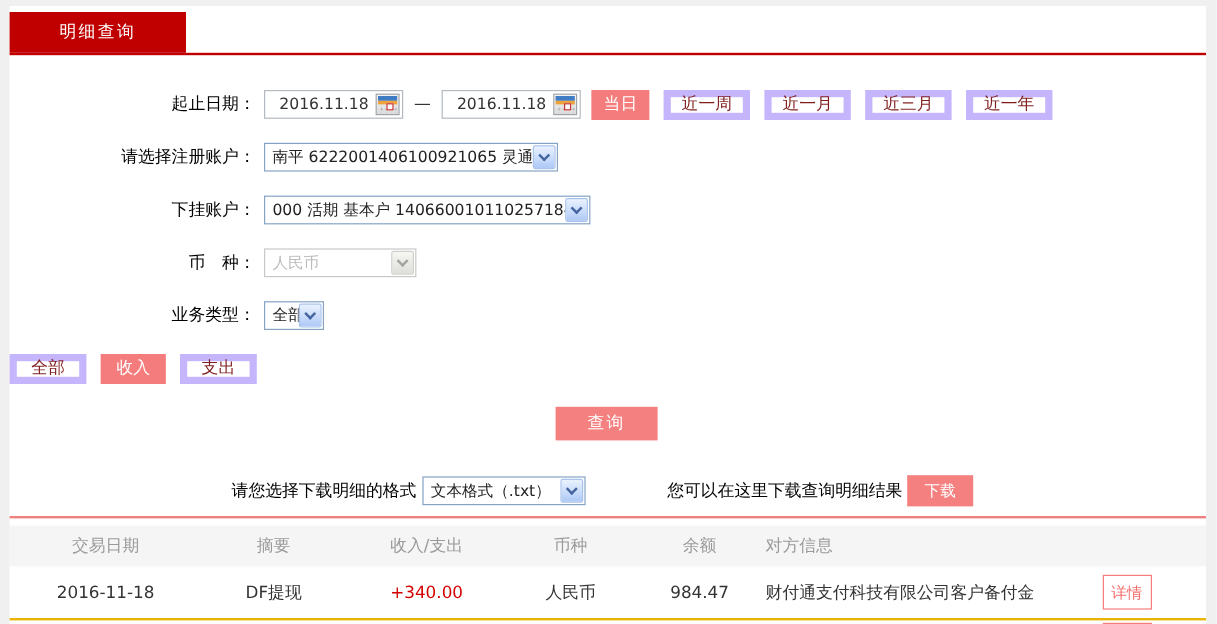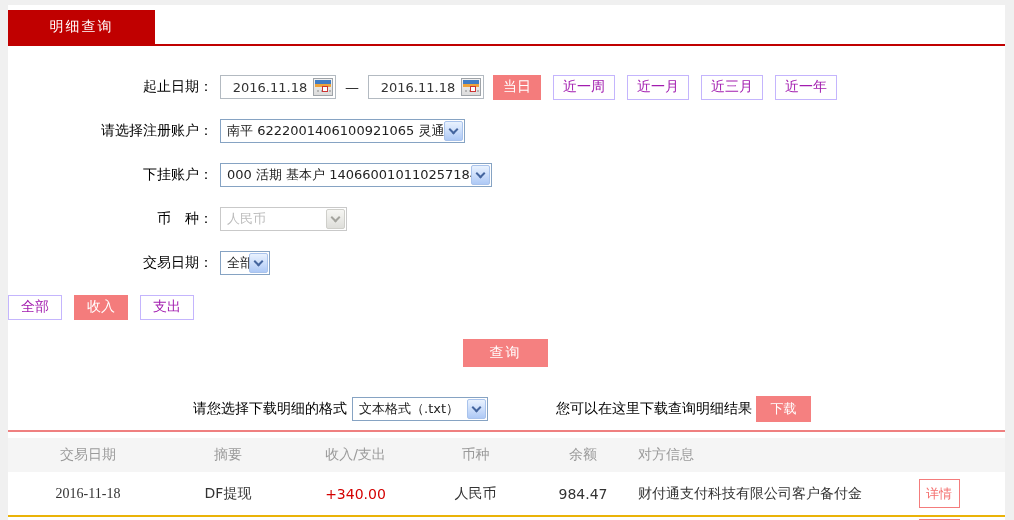--- a/index.html
+++ b/index.html
@@ -48,21 +48,21 @@
   .cal .mark {
     position:absolute; right:4px; bottom:3px; width:6px; height:6px;
     border:1px solid #cc3333; background:#fdfdfd;
   }
   
   .btn {
     font-family:Liberation Mono, monospace; font-size:14px; height:25px; cursor:pointer; flex:none;
     display:inline-flex; align-items:center; justify-content:center;
   }
   .btn.solid   { background:#f47c7c; border:1px solid #f47c7c; color:#fff; padding:0 9px; }
-  .btn.outline { background:#fff;    border:1px solid #c4b5fd; color:#a21caf; padding:0 9px; }
+  .btn.outline { background:#fff;    border:6px solid #c4b5fd; color:#7f1d1d; padding:0 9px; }
   .qr { margin-left:12px; }
   .qr-first { margin-left:9px; }
   .ff { margin-left:12px; padding:0 12px !important; }
   .ff-first { margin-left:0; }
   
   .sel {
     height:24px; flex:none; border:1px solid #86a3c3; background:#fff;
     display:flex; align-items:center; justify-content:space-between;
     padding:1px; font-size:13px; cursor:pointer;
   }
@@ -107,21 +107,21 @@
   
   .sep { border:none; border-top:2px solid #ef8080; margin-top:8px; }
   .thead {
     margin-top:6px; height:34px; background:#f5f5f5;
     display:flex; align-items:center; color:#9a9a9a; font-size:14px;
   }
   .trow {
     height:45px; display:flex; align-items:center;
     border-bottom:2px solid #eab308; font-size:14px; color:#333;
   }
-  .c1{width:160px;flex:none;text-align:center;font-family:Liberation Serif, serif;}
+  .c1{width:160px;flex:none;text-align:center;}
   .c2{width:120px;flex:none;text-align:center;}
   .c3{width:135px;flex:none;text-align:center;}
   .c4{width:105px;flex:none;text-align:center;}
   .c5{width:110px;flex:none;text-align:center;}
   .c6{width:235px;flex:none;}
   .c7{flex:1;display:flex;justify-content:center;}
   .amount { color:#d40000; }
   .detail-btn {
     width:41px; height:29px; background:#fff; border:1px solid #f47c7c;
     color:#f4706f; font-size:13px; font-family:inherit; cursor:pointer; flex:none;
@@ -186,21 +186,21 @@
 
     <div class="frow">
       <span class="flabel">币　种：</span>
       <span class="sel sel-currency disabled">
         <span class="sel-text">人民币</span>
         <span class="sel-arrow"></span>
       </span>
     </div>
 
     <div class="frow">
-      <span class="flabel">交易日期：</span>
+      <span class="flabel">业务类型：</span>
       <span class="sel sel-business">
         <span class="sel-text">全部</span>
         <span class="sel-arrow"></span>
       </span>
     </div>
 
     <div class="frow">
       <button class="btn outline ff ff-first">全部</button>
       <button class="btn solid ff">收入</button>
       <button class="btn outline ff">支出</button>

